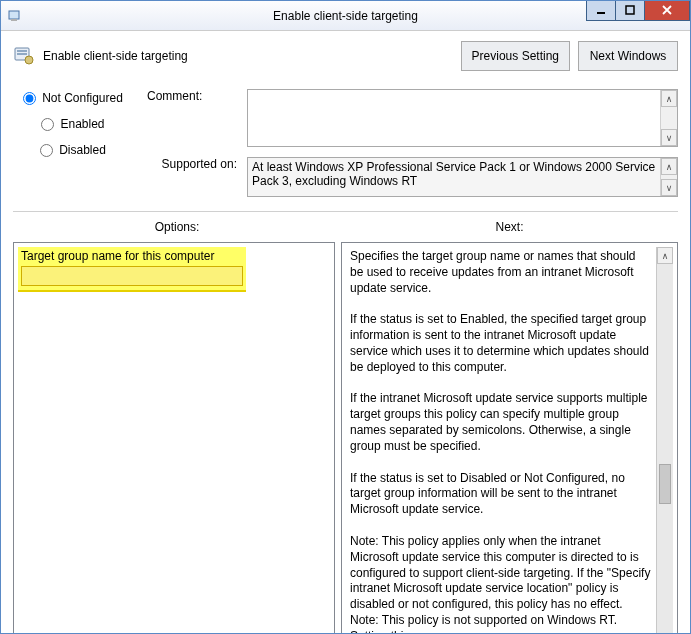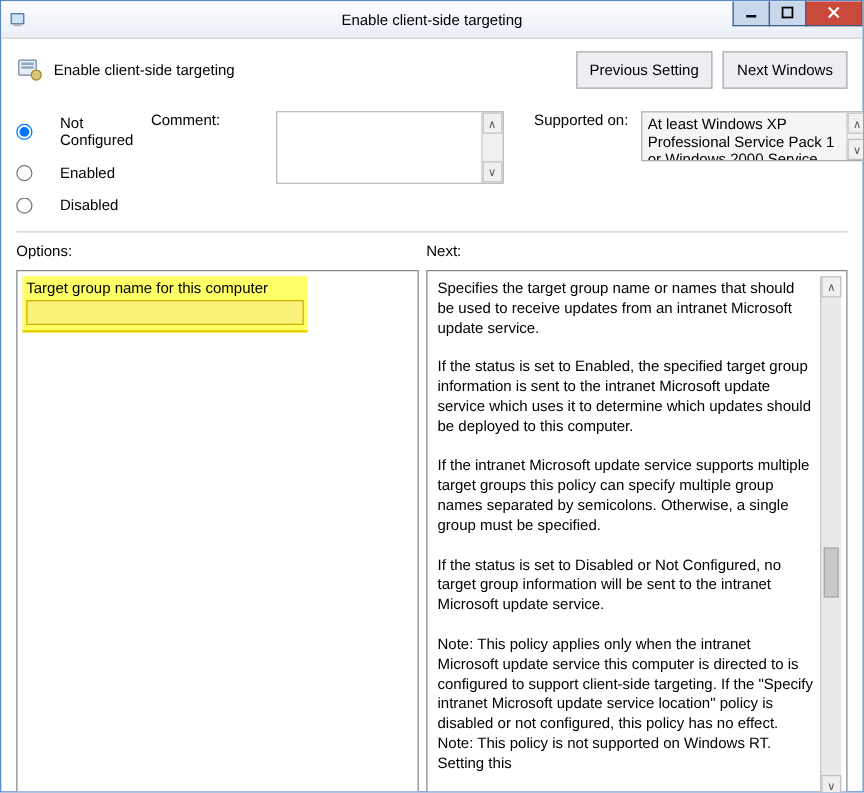--- a/index.html
+++ b/index.html
@@ -73,21 +73,21 @@
     border: 1px solid #a9a9a9;
     min-width: 70px;
     height: 30px;
     display:inline-flex;align-items:center;justify-content:center;
     cursor: default;
   }
   .btn.nav { min-width: 100px; padding: 4px 10px; }
   .btn.disabled { color: #8a8a8a; border-radius: 11px; }
   .config-row { display:flex; gap: 14px; }
   .radios { width: 120px; display:flex; flex-direction:column; gap:12px; padding-top:2px;}
-  .radio { display:flex; align-items:center; gap:22px; font-size:12px; }
+  .radio { display:flex; align-items:center; gap:6px; font-size:12px;justify-content:center; }
   .radio input { margin:0; }
   .small-label { font-size:12px; color:#000; }
   .textbox-wrap {
     border: 1px solid #a9a9a9;
     background:#fff;
     position:relative;
     display:flex;
   }
   .textbox-wrap textarea {
     flex:1;
@@ -106,21 +106,21 @@
     display:flex;flex-direction:column;justify-content:space-between;
   }
   .scroll-fake .arr {
     height:17px;display:flex;align-items:center;justify-content:center;
     font-size:9px;color:#555;border:1px solid #c0c0c0;background:#f0f0f0;
   }
   .comment-box { height: 58px; }
   .supported-box { height: 40px; }
   .supported-box textarea { background:#f5f5f5; color:#000; }
   .divider { height:1px; background:#d0d0d0; margin: 14px 0 8px 0; box-shadow: 0 1px 0 #fff;}
-  .panels-header { display:flex; }
+  .panels-header { display:flex;text-align:center; }
   .panels-header .left { width: 328px; }
   .panels-header .right { flex:1; }
   .panels { display:flex; gap: 6px; margin-top: 8px; height: 426px;}
   .panel {
     border: 1px solid #828790;
     background:#fff;
     padding: 4px;
     overflow:hidden;
   }
   .panel.options { width: 322px; }
@@ -219,21 +219,21 @@
       </label>
       <label class="radio">
         <input type="radio" name="state" style="">
         <span>Enabled</span>
       </label>
       <label class="radio">
         <input type="radio" name="state" style="">
         <span>Disabled</span>
       </label>
     </div>
-    <div style="flex:1;display:flex;flex-direction:row;gap:10px;">
+    <div style="flex:1;display:flex;flex-direction:column;gap:10px;">
       <div style="display:flex;gap:10px;">
         <div class="small-label" style="width:90px;">Comment:</div>
         <div class="textbox-wrap comment-box" style="flex:1;">
           <textarea style=""></textarea>
           <div class="scroll-fake">
             <div class="arr">∧</div>
             <div class="arr">∨</div>
           </div>
         </div>
       </div>

